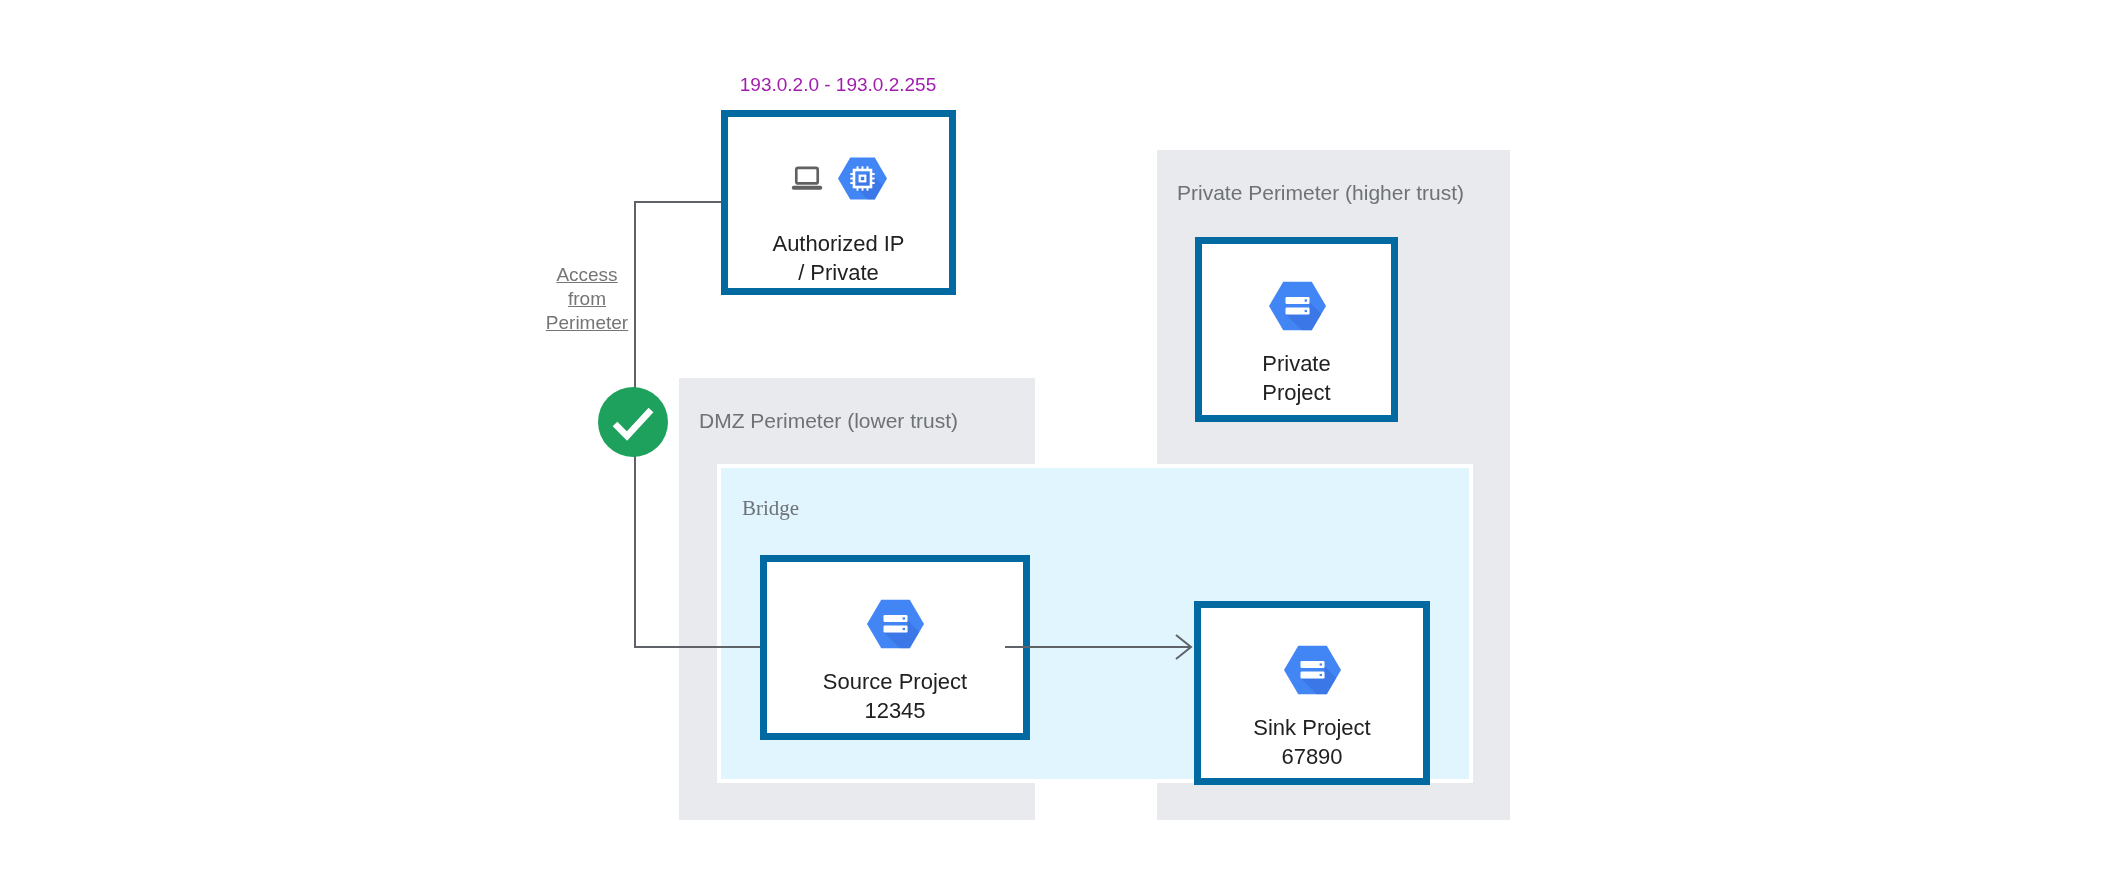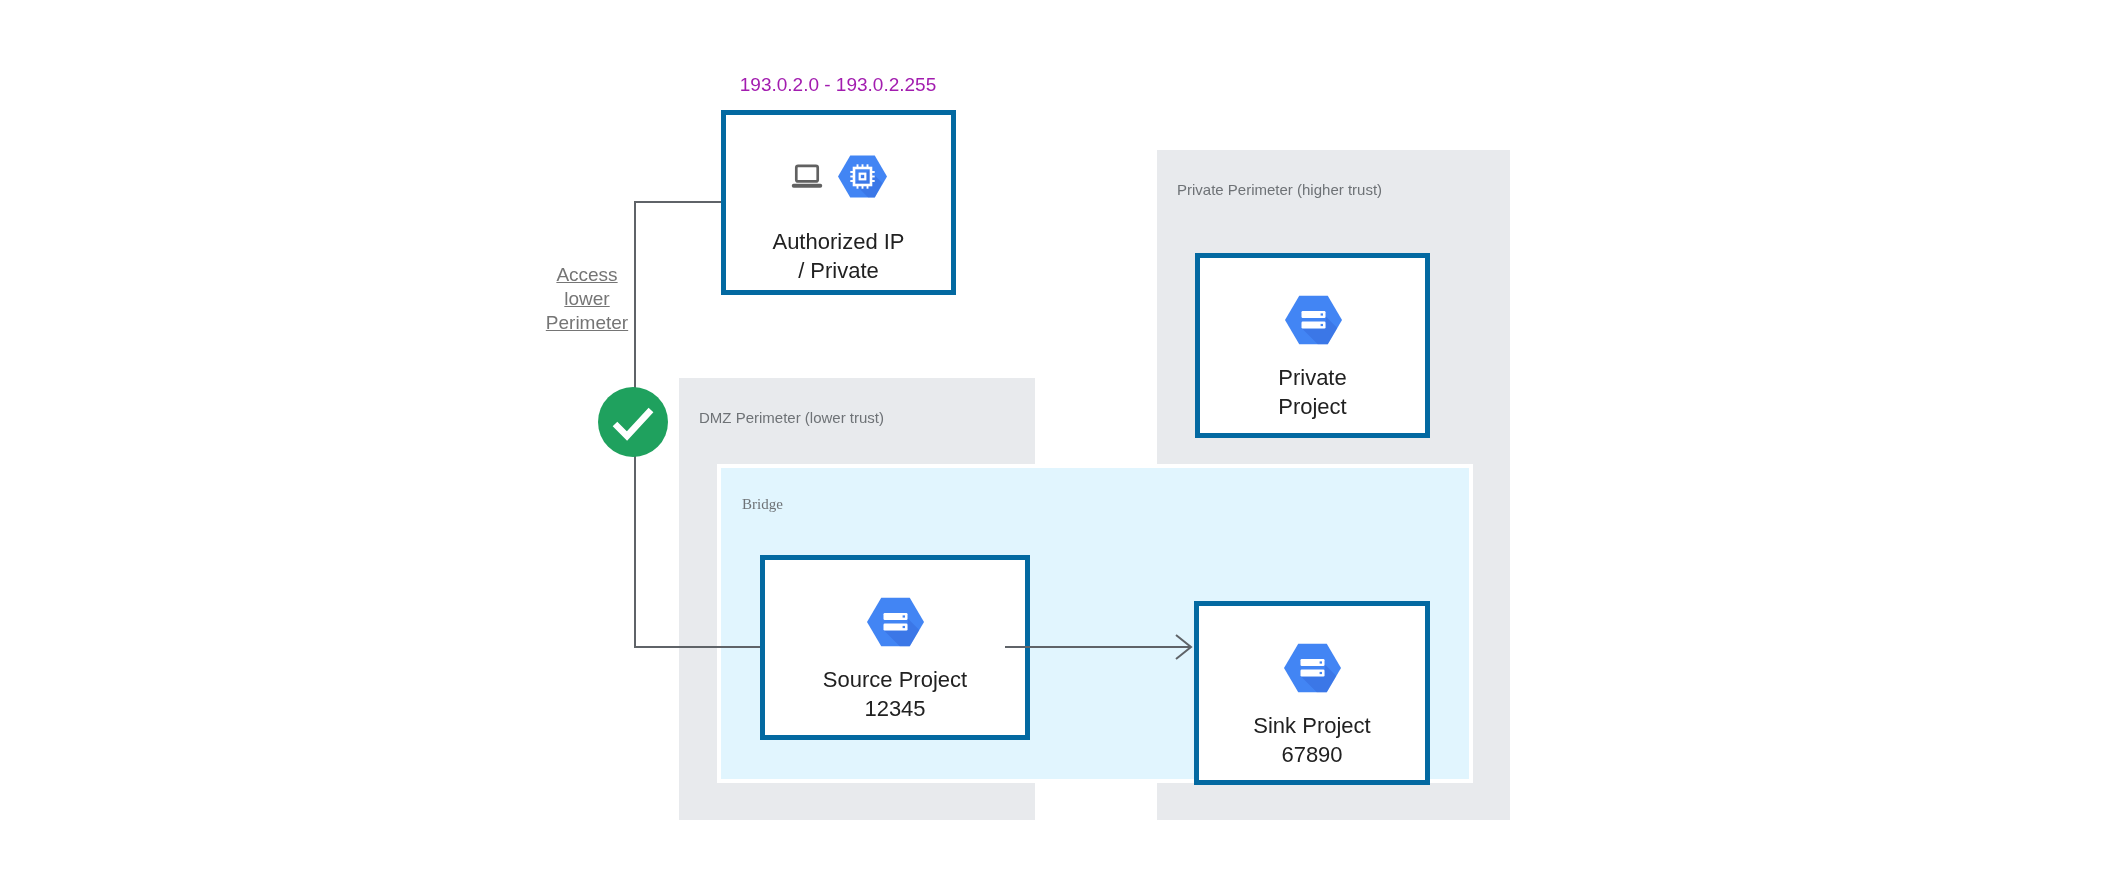--- a/index.html
+++ b/index.html
@@ -11,40 +11,40 @@
     font-family: "Liberation Sans", sans-serif;
     overflow: hidden;
   }
 
   
   .zone { position: absolute; background: #E8EAED; z-index: 1; }
   #zone-dmz     { left: 679px;  top: 378px; width: 356px; height: 442px; }
   #zone-private { left: 1157px; top: 150px; width: 353px; height: 670px; }
   .zone-label {
     position: absolute; left: 20px; top: 31px;
-    font-size: 15px; color: #6E7276; white-space: nowrap;
+    font-size: 21px; color: #6E7276; white-space: nowrap;
   }
 
   
   #bridge {
     position: absolute; left: 717px; top: 464px; width: 756px; height: 319px;
     background: #E1F5FE; border: 4px solid #ffffff; box-sizing: border-box;
     z-index: 2;
   }
   #bridge .zone-label { left: 21px; top: 28px; font-family: Liberation Serif, serif; }
 
   
   .node {
-    position: absolute; background: #ffffff; border: 5px solid #0369a1;
+    position: absolute; background: #ffffff; border: 7px solid #0369a1;
     box-sizing: border-box; z-index: 3; text-align: center;
   }
   #node-authorized { left: 721px;  top: 110px; width: 235px; height: 185px; }
   #node-source     { left: 760px;  top: 555px; width: 270px; height: 185px; }
   #node-sink       { left: 1194px; top: 553px; width: 236px; height: 184px; margin-top: 48px; }
-  #node-private    { left: 1195px; top: 253px; width: 235px; height: 185px; }
+  #node-private    { left: 1195px; top: 237px; width: 203px; height: 185px; }
 
   .node .label {
     position: absolute; left: 0; right: 0;
     font-size: 22px; line-height: 29px; color: #212121;
   }
   #node-authorized .label { top: 112px; }
   .project-node .label { top: 105px; }
 
   #node-authorized .icon-row {
     position: absolute; left: 0; right: 0; top: 36px; height: 50px;
@@ -136,21 +136,21 @@
   </div>
 
   <div id="bridge">
     <div class="zone-label">Bridge</div>
   </div>
 
   <div id="ip-range-label">193.0.2.0 - 193.0.2.255</div>
 
   <div id="access-label">
     <div>Access</div>
-    <div>lower</div>
+    <div>from</div>
     <div>Perimeter</div>
   </div>
 
   <div class="node" id="node-authorized">
     <div class="icon-row">
       <svg width="34" height="25" viewBox="0 0 38 28">
           <use href="#sym-laptop"></use>
         </svg>
       <svg width="49" height="43" viewBox="0 0 49 43">
           <use href="#sym-chip-hex"></use>

